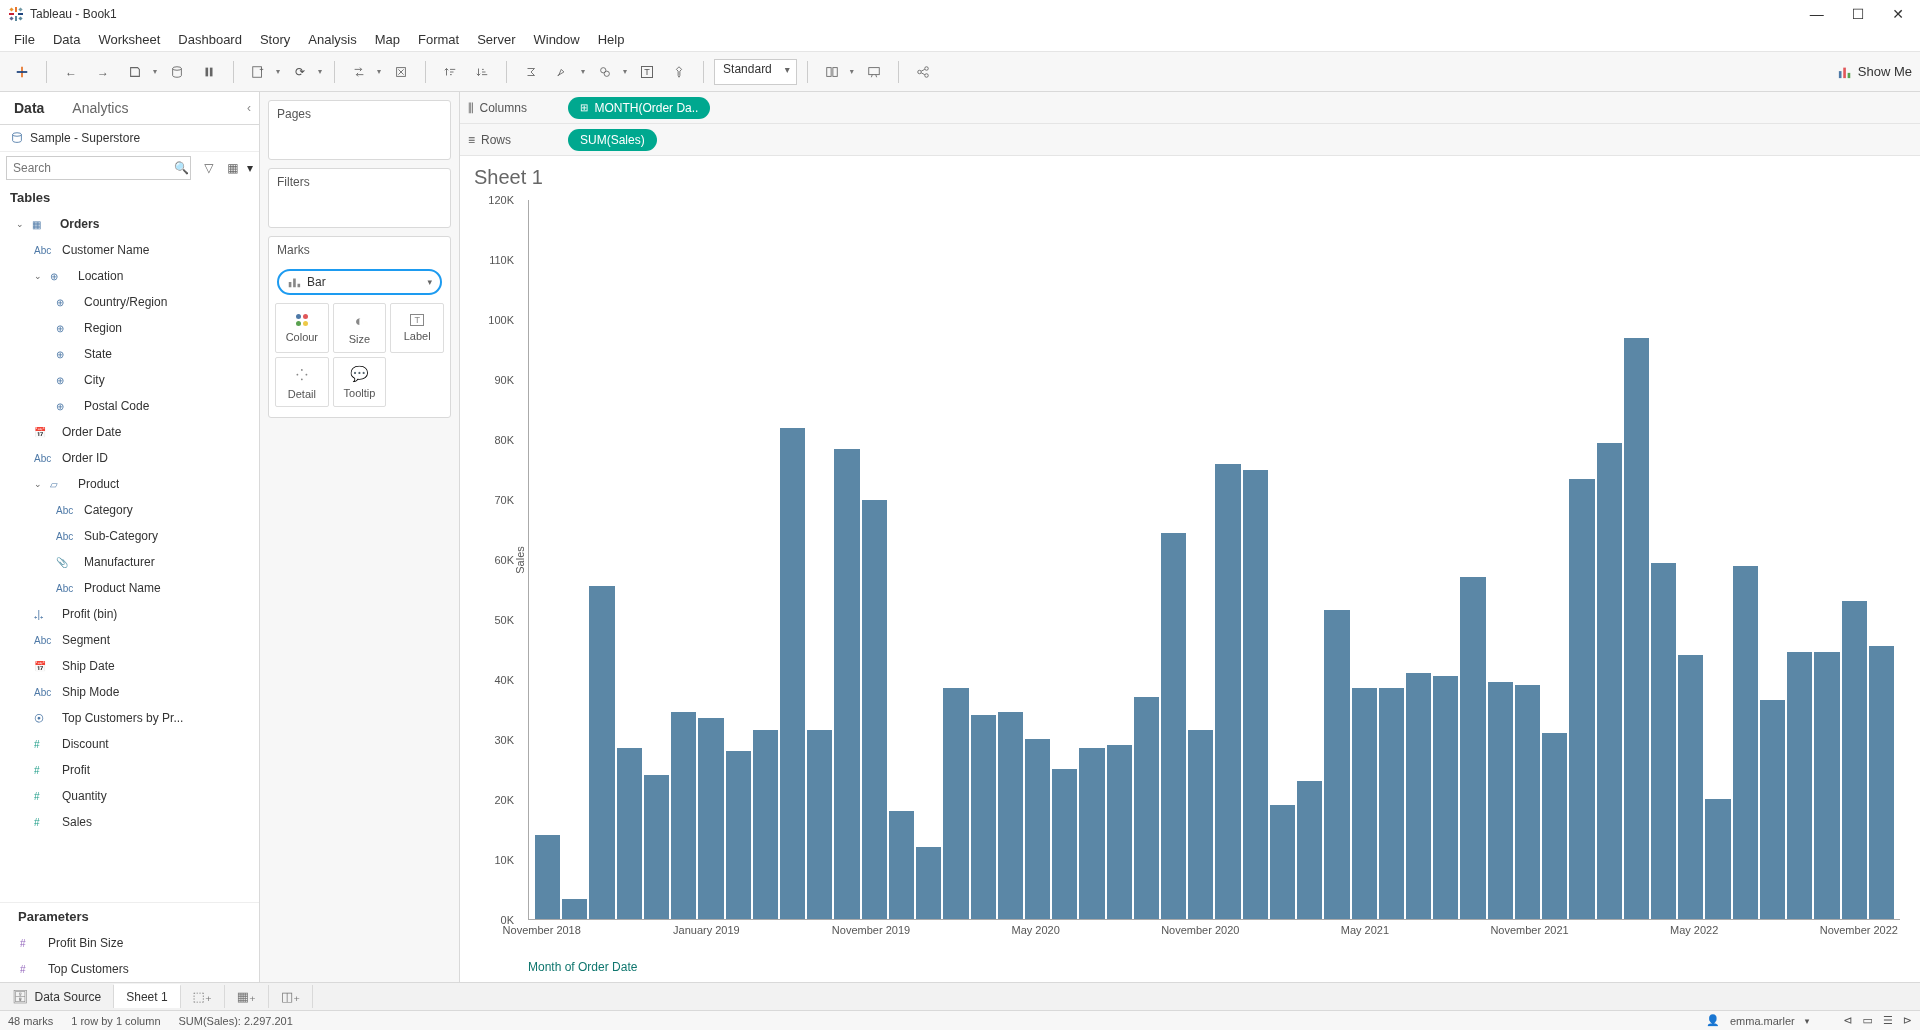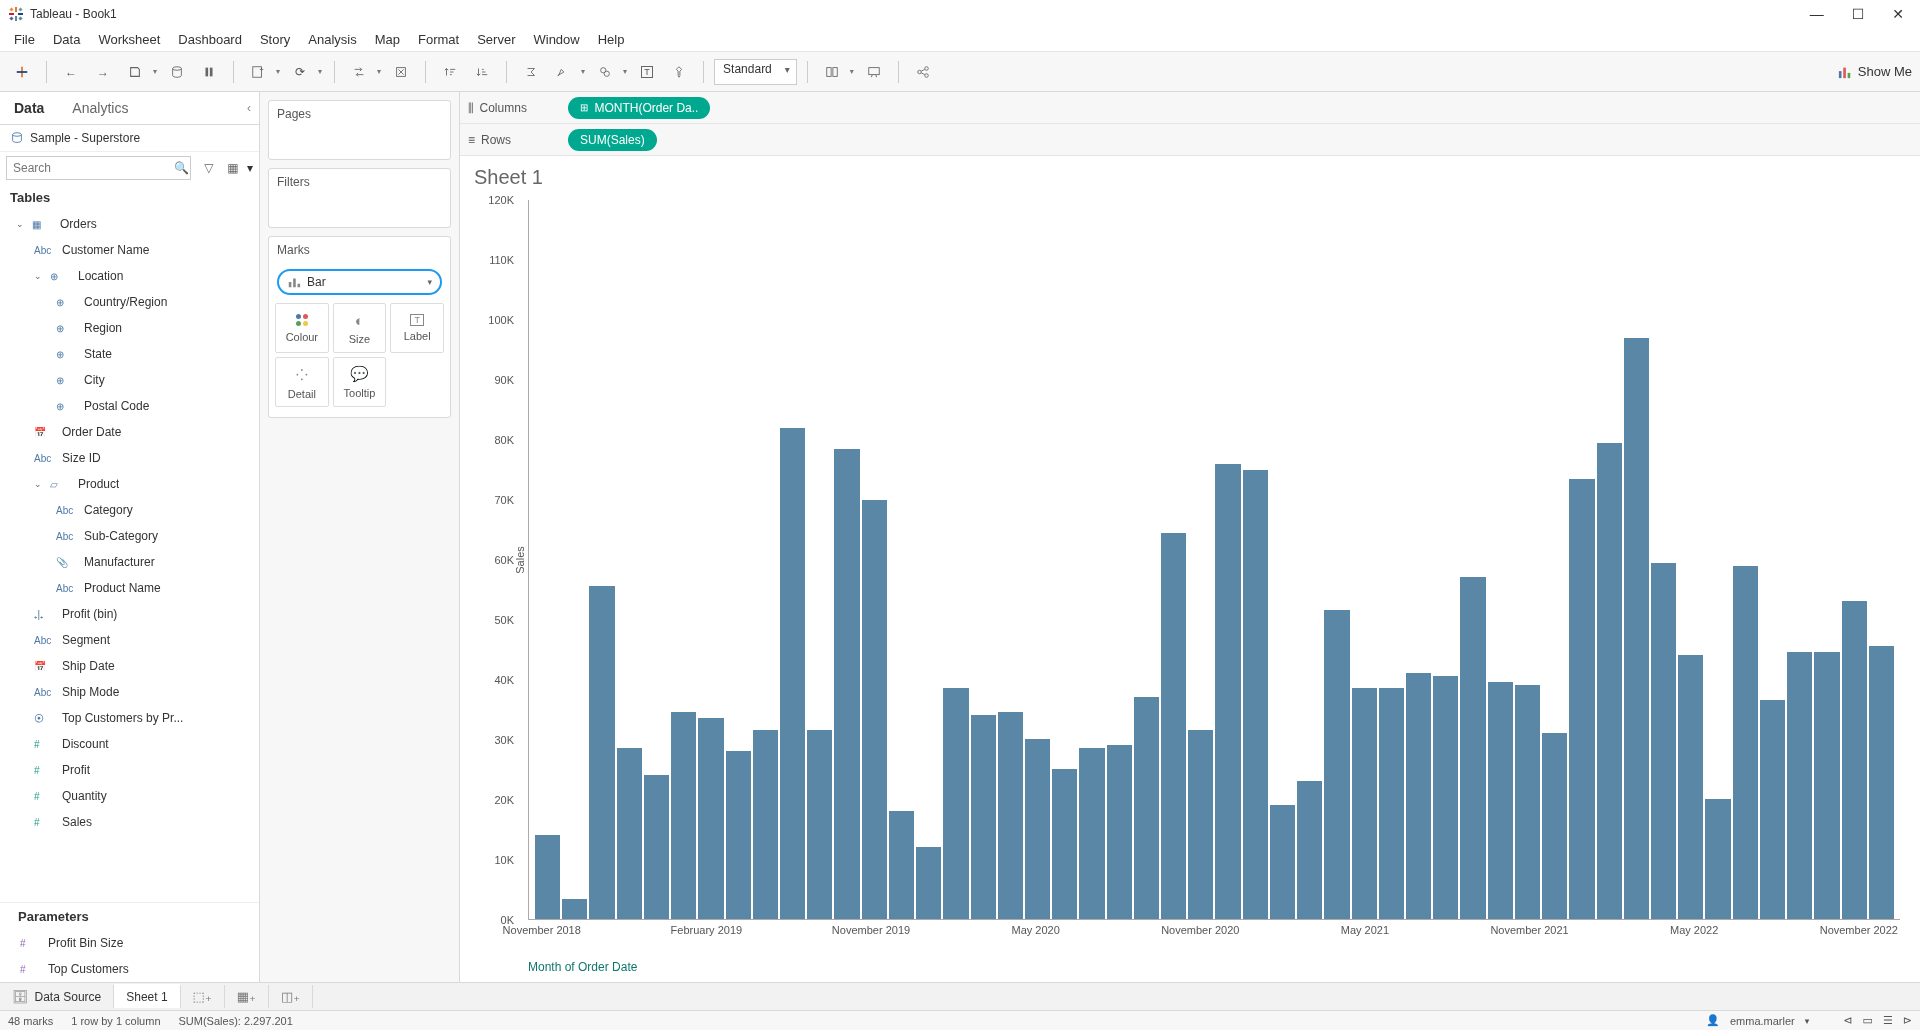--- a/index.html
+++ b/index.html
@@ -49,21 +49,21 @@
 .field-tree::-webkit-scrollbar-thumb { background: #ccc; border-radius: 5px; }
 .field-row { display: flex; align-items: center; padding: 2px 6px 2px 16px; height: 26px; cursor: pointer; gap: 6px; white-space: nowrap; }
 .field-row.indent1 { padding-left: 34px; }
 .field-row.indent2 { padding-left: 56px; }
 .twisty { width: 10px; font-size: 9px; color: #666; }
 .type-icon { width: 22px; font-size: 10px; text-align: left; }
 .type-icon.dim { color: #4e79a7; }
 .type-icon.meas { color: #1f9e89; }
 .type-icon.globe { color: #4e79a7; }
 .field-row .fname { font-size: 12px; overflow: hidden; text-overflow: ellipsis; }
-.field-row.bold .fname { font-weight: 400; }
+.field-row.bold .fname { font-weight: 700; }
 
 .params-hdr { padding: 6px 18px; font-weight: 600; font-size: 13px; border-top: 1px solid #eee; }
 
 
 .shelves-col { width: 200px; border-right: 1px solid #d9d9d9; background: #f7f7f7; display: flex; flex-direction: column; gap: 8px; padding: 8px; }
 .shelf-card { background: #fff; border: 1px solid #d9d9d9; border-radius: 3px; }
 .shelf-title { padding: 6px 8px; font-size: 12px; color: #555; }
 .shelf-body-empty { height: 32px; }
 .marks-body { padding: 4px 6px 10px; }
 .mark-type-select { border: 2.5px solid #1d9bf0; border-radius: 18px; height: 26px; display: flex; align-items: center; padding: 0 8px; gap: 6px; background: #fff; position: relative; margin: 2px 2px 8px; cursor: pointer; }
@@ -328,21 +328,21 @@
       <div class="field-row indent2">
           <span class="type-icon globe">⊕</span>
           <span class="fname">Postal Code</span>
         </div>
       <div class="field-row indent1">
           <span class="type-icon dim">📅</span>
           <span class="fname">Order Date</span>
         </div>
       <div class="field-row indent1">
           <span class="type-icon dim">Abc</span>
-          <span class="fname">Size ID</span>
+          <span class="fname">Order ID</span>
         </div>
       <div class="field-row indent1">
           <span class="twisty">⌄</span>
           <span class="type-icon dim">▱</span>
           <span class="fname">Product</span>
         </div>
       <div class="field-row indent2">
           <span class="type-icon dim">Abc</span>
           <span class="fname">Category</span>
         </div>
@@ -547,21 +547,21 @@
               <div class="bar" title="2022-08: 36500" style="height: 30.4167%;"></div>
               <div class="bar" title="2022-09: 44500" style="height: 37.0833%;"></div>
               <div class="bar" title="2022-10: 44500" style="height: 37.0833%;"></div>
               <div class="bar" title="2022-11: 53000" style="height: 44.1667%;"></div>
               <div class="bar" title="2022-12: 45500" style="height: 37.9167%;"></div>
             </div>
           </div>
       </div>
       <div class="x-ticks" id="xticks">
           <div class="x-tick" style="left: 1%;">November 2018</div>
-          <div class="x-tick" style="left: 13%;">February 2019</div>
+          <div class="x-tick" style="left: 13%;">January 2019</div>
           <div class="x-tick" style="left: 25%;">November 2019</div>
           <div class="x-tick" style="left: 37%;">May 2020</div>
           <div class="x-tick" style="left: 49%;">November 2020</div>
           <div class="x-tick" style="left: 61%;">May 2021</div>
           <div class="x-tick" style="left: 73%;">November 2021</div>
           <div class="x-tick" style="left: 85%;">May 2022</div>
           <div class="x-tick" style="left: 97%;">November 2022</div>
         </div>
       <div class="x-axis-label">Month of Order Date</div>
     </div>

